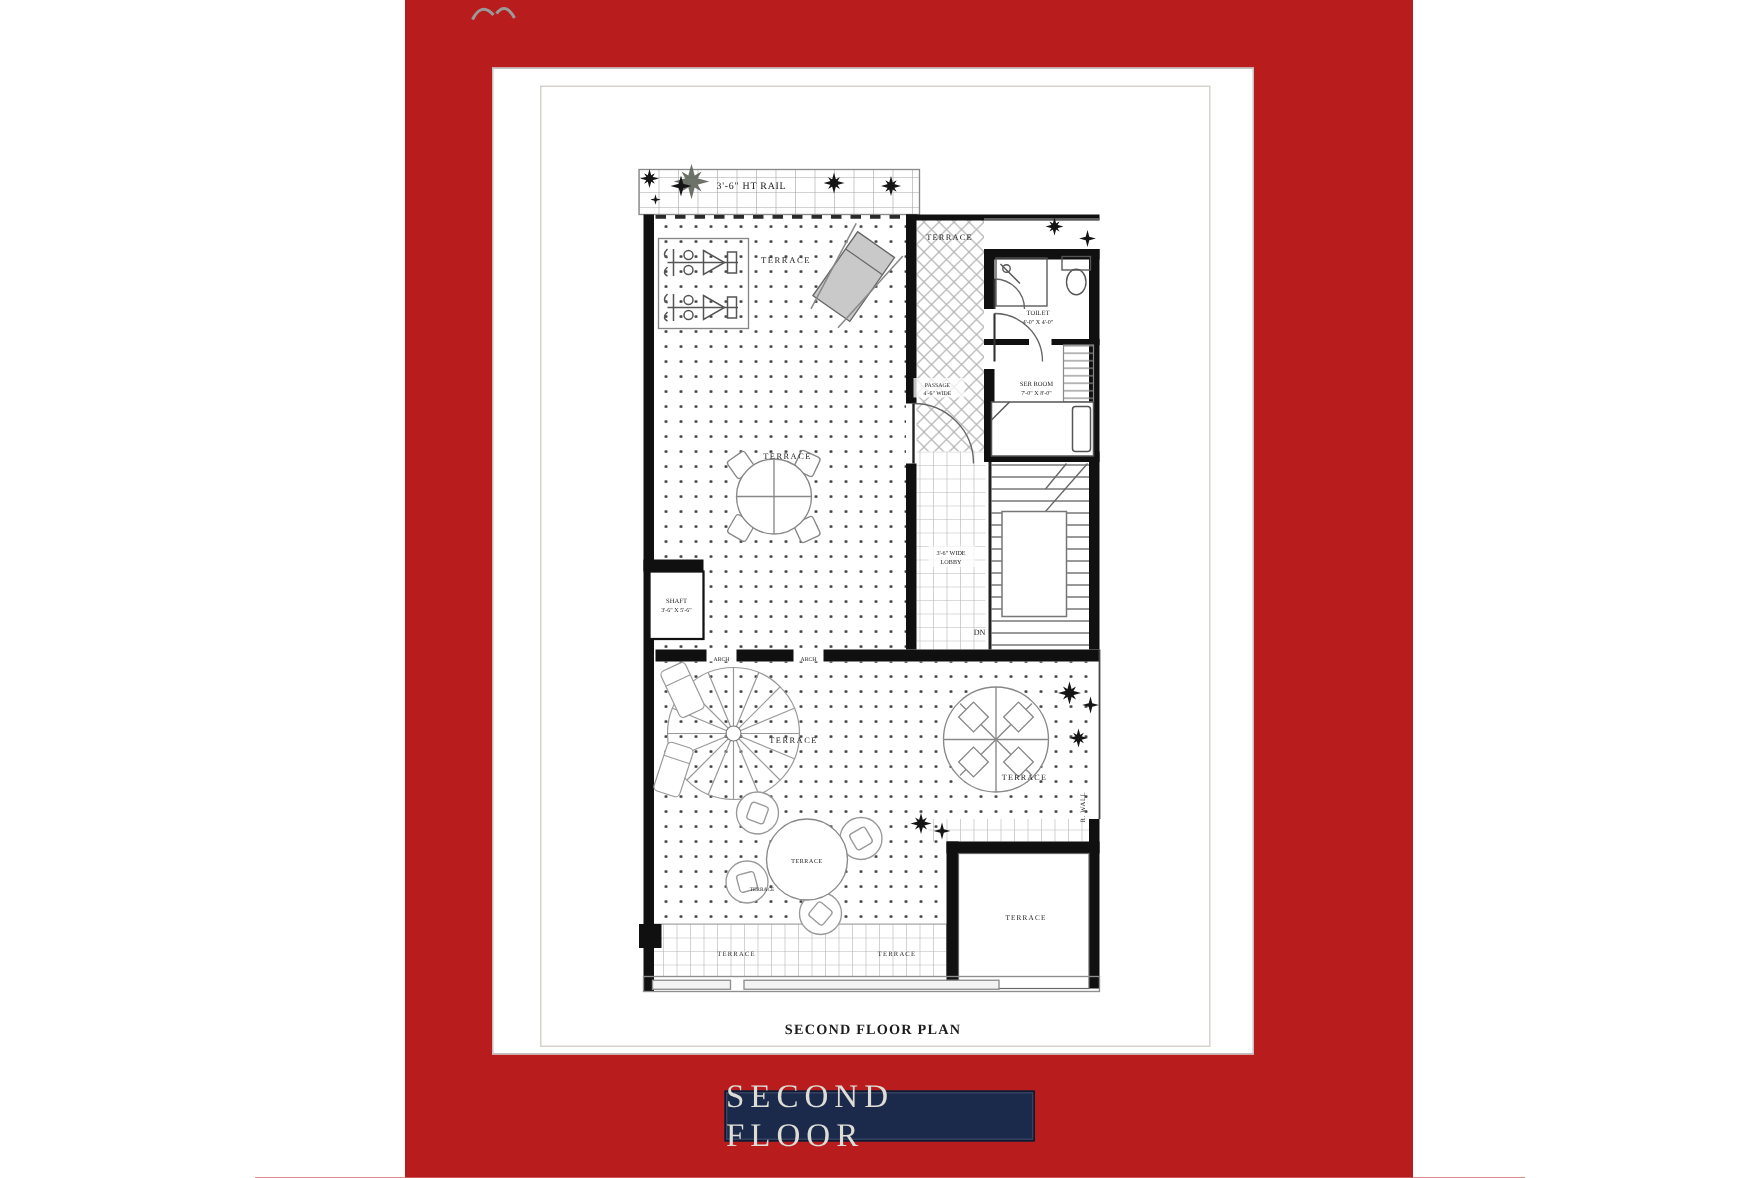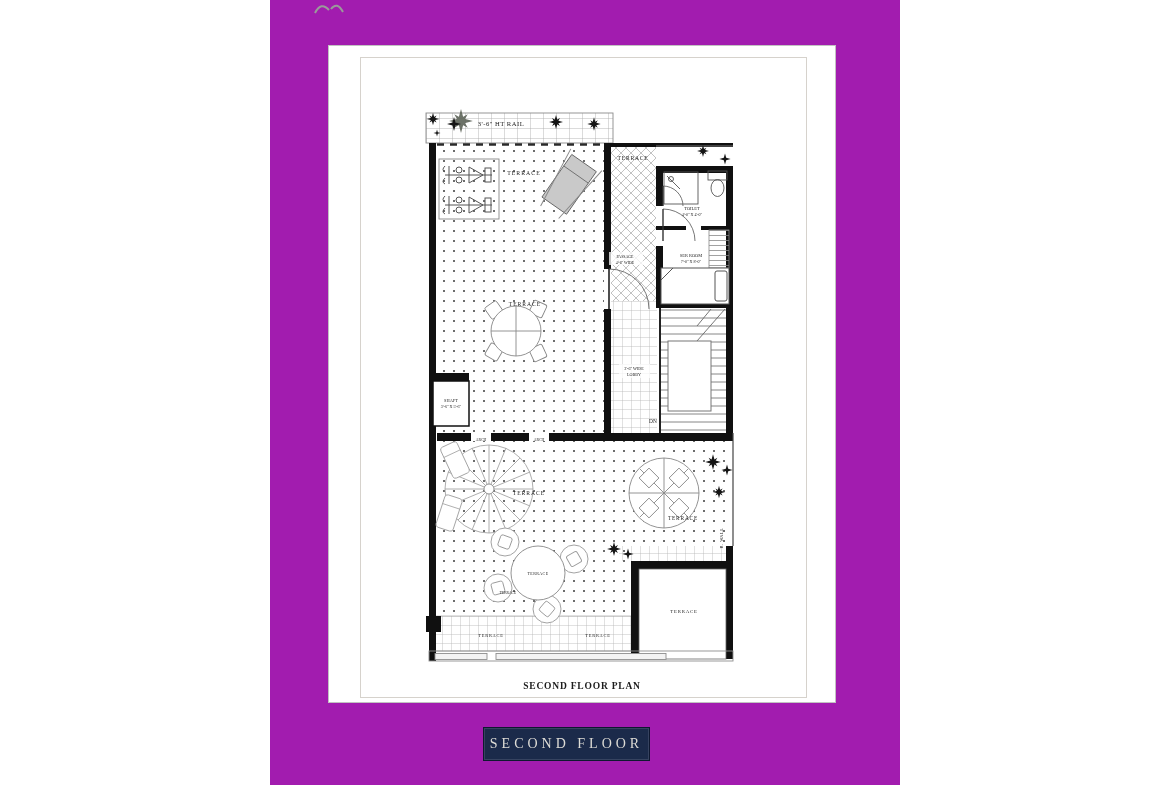--- a/index.html
+++ b/index.html
@@ -15,33 +15,33 @@
   }
   .card{
     position:absolute;left:58px;top:45px;width:508px;height:658px;
     background:#ffffff;border:1px solid #c2c2c2;box-sizing:border-box;
   }
   .sheet{
     position:absolute;left:31px;top:11px;width:447px;height:641px;
     border:1px solid #d6d2cc;box-sizing:border-box;background:#ffffff;
   }
   .floor-label{
-    position:absolute;left:213px;top:727px;width:167px;height:34px;
+    position:absolute;left:213px;top:727px;width:207px;height:34px;
     display:flex;align-items:center;justify-content:center;
-    font-size:14px;letter-spacing:4px;
+    font-size:22px;letter-spacing:4px;
     border:1px solid #0e1830;box-shadow:inset 0 0 0 1px rgba(255,255,255,0.12);
     box-sizing:border-box;
   }
   .decor{position:absolute;left:42px;top:0;}
   svg text{font-family:"Liberation Serif", serif;fill:#1c1c1c;}
 </style>
 </head>
 <body>
 
-<div class="panel" style="background: #a21caf;">
+<div class="panel" style="background: #b91c1c; padding-left: 42px;">
 
   <svg class="decor" width="34" height="14">
     <path d="M3,13 Q9,1 17,10" fill="none" stroke="#9a9a9a" stroke-width="2"></path>
     <path d="M19,9 Q25,1 31,12" fill="none" stroke="#9a9a9a" stroke-width="2"></path>
   </svg>
 
   <div class="card">
     <div class="sheet">
 
       <svg width="445" height="639" viewBox="0 0 445 639">

